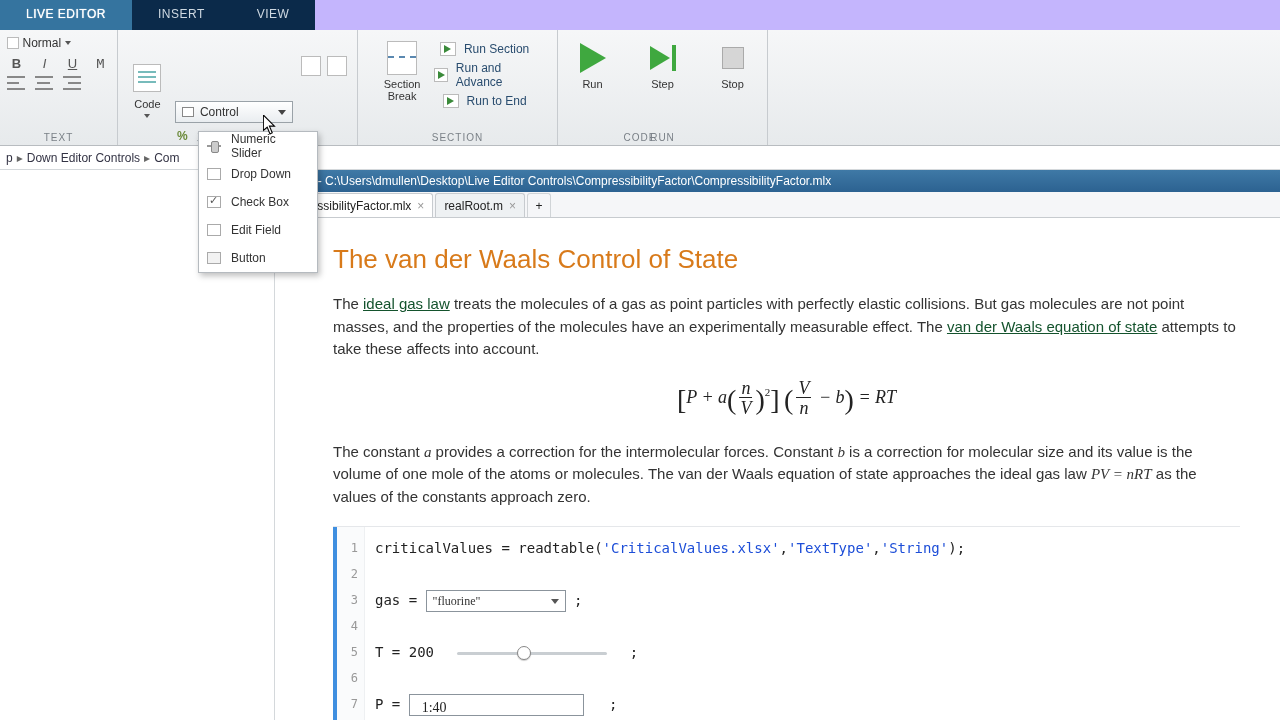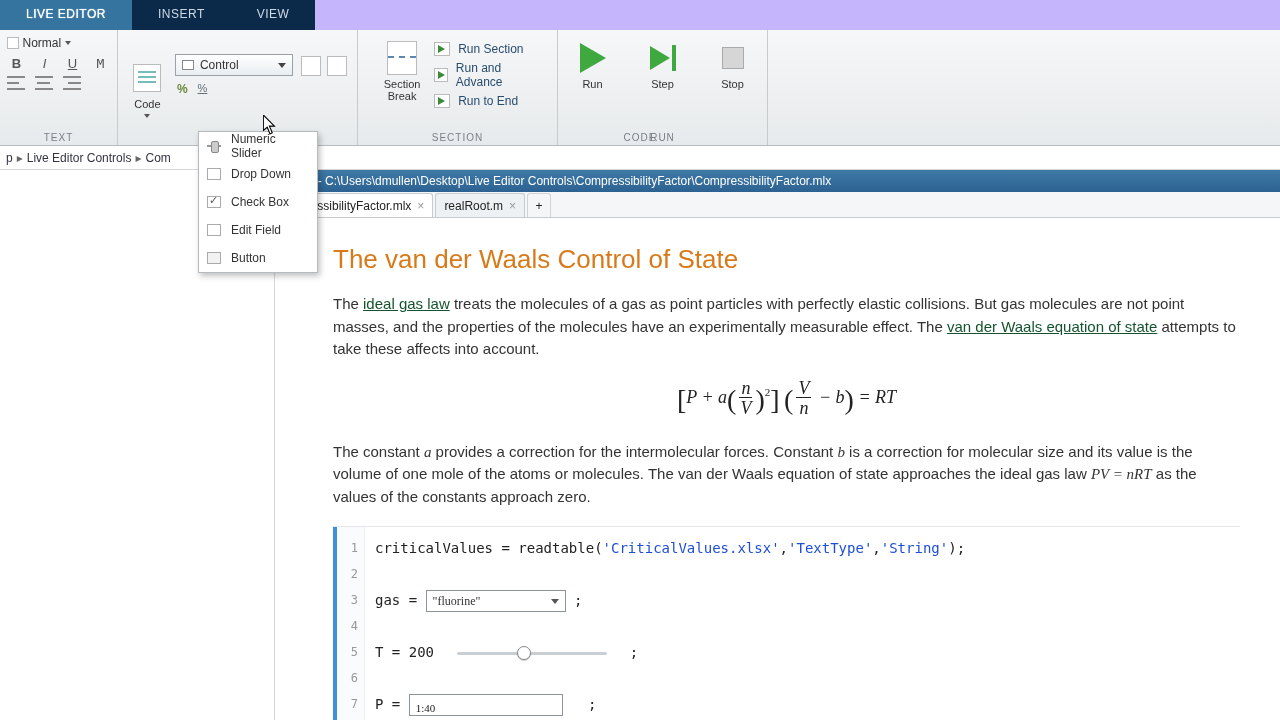--- a/index.html
+++ b/index.html
@@ -25,21 +25,21 @@
   .align-row { display:flex; gap:10px; margin-top:4px;}
   .align-icon{width:18px; height:14px; display:flex; flex-direction:column; justify-content:space-between;}
   .align-icon span{display:block; height:2px; background:#888;}
 
   .bigbtn { display:flex; flex-direction:column; align-items:center; justify-content:center; width:56px; gap:4px; font-size:11px; color:#333; cursor:pointer;}
   .bigbtn .icon { width:32px; height:32px; display:flex; align-items:center; justify-content:center; }
   .code-icon{ width:28px;height:28px;border:1px solid #bbb; background:#fff; position:relative;}
   .code-icon::before{content:""; position:absolute; left:4px; top:6px; right:4px; height:2px; background:#7bb; box-shadow:0 5px 0 #7bb, 0 10px 0 #7bb;}
 
   
-  .codegroup{ display:flex; flex-direction:column; width:170px; position:relative; align-items:stretch;}
+  .codegroup{ display:flex; flex-direction:column; width:170px; position:relative; align-items:stretch;justify-content:flex-end;}
   .control-dd-btn{ margin-top:18px; border:1px solid #9aa2a8; background:linear-gradient(#fff,#e9edf0); height:22px; width:100%; display:flex; align-items:center; padding:0 6px; font-size:12px; color:#333; position:relative;}
   .control-dd-btn .sq{ width:12px; height:10px; border:1px solid #888; margin-right:6px; background:#fff; position:relative;}
   .control-dd-btn .caret{ margin-left:auto; width:0;height:0;border-left:4px solid transparent;border-right:4px solid transparent;border-top:5px solid #444;}
   .pct-row{display:flex; gap:10px; margin-top:6px; padding-left:2px;}
   .pct-row .pct{font-size:12px; color:#6b8a3a; font-weight:bold;}
   .pct-row .tx{font-size:11px; color:#62707a; text-decoration:underline;}
 
   
   .dropdown-menu{ position:absolute; top:100px; left:198px; width:120px; background:#fff; border:1px solid #b5babf; box-shadow:2px 3px 6px rgba(0,0,0,0.25); z-index:50;}
   .dropdown-menu .row{ display:flex; align-items:center; gap:10px; height:28px; padding:0 8px; font-size:12px; color:#333; cursor:pointer;}
@@ -52,21 +52,21 @@
 
   .codegroup-right{ display:flex; gap:6px; align-items:flex-start; padding-top:20px;}
   .miniicon{ width:20px;height:20px; border:1px solid #bbb; background:#fff;}
 
   
   .sectiongroup{display:flex; align-items:flex-start; gap:10px; padding:8px 12px 2px 12px;}
   .sectiongroup .bigbtn{width:52px;}
   .break-icon{width:30px;height:34px; border:1px solid #bbb; background:#fff; position:relative;}
   .break-icon::after{content:"";position:absolute;left:0;right:0;top:14px;border-top:2px dashed #5a88b0;}
   .sec-links{display:flex; flex-direction:column; gap:5px; font-size:12px; color:#2a4d6f;}
-  .sec-links .row{display:flex; align-items:center; gap:8px; cursor:pointer;}
+  .sec-links .row{display:flex; align-items:center; gap:8px; cursor:pointer;justify-content:center;}
   .small-ic{width:16px;height:14px;border:1px solid #bbb;background:#fff;position:relative;}
   .small-ic.play::after{content:"";position:absolute;left:3px;top:2px;border-left:7px solid #3a8a3a;border-top:4px solid transparent;border-bottom:4px solid transparent;}
 
   
   .rungroup{display:flex; gap:14px; padding:8px 16px 2px 16px; align-items:flex-start;}
   .play-big{width:0;height:0;border-left:26px solid #3fa83f;border-top:15px solid transparent;border-bottom:15px solid transparent;}
   .step-icon{display:flex; align-items:center; gap:2px;}
   .step-icon .bar{width:4px;height:26px;background:#3fa83f;}
   .stop-icon{width:22px;height:22px;background:#d6d6d6;border:1px solid #aaa;}
 
@@ -104,21 +104,21 @@
   .mono{font-family:"Cambria Math",serif; font-style:italic;}
 
   
   .coderegion{ margin-top:18px; border-top:1px solid #e5e7ea;}
   .codewrap{ display:flex; border-left:4px solid #3f8fe0; background:#fff;}
   .gutter{ width:28px; text-align:right; padding:8px 6px 8px 0; color:#999; font-size:12px; font-family:Menlo,Consolas,monospace; line-height:26px; background:#fafbfc; border-right:1px solid #eef0f2;}
   .code{ flex:1; padding:8px 10px; font-family:Menlo,Consolas,monospace; font-size:14px; line-height:26px; white-space:nowrap; color:#222;}
   .code .s{color:#1d4ed8;}
   .inline-dd{display:inline-flex; align-items:center; border:1px solid #8b949c; background:#fff; height:22px; width:140px; padding:0 6px; vertical-align:middle; font-family:"Segoe UI"; font-size:12px; color:#333;}
   .inline-dd .caret{margin-left:auto;width:0;height:0;border-left:4px solid transparent;border-right:4px solid transparent;border-top:5px solid #555;}
-  .inline-input{display:inline-block;border:1px solid #8b949c; background:#fff; height:22px; width:154px; padding:0 6px; vertical-align:middle; font-family:"Segoe UI"; font-size:11px;}
+  .inline-input{display:inline-block;border:1px solid #8b949c; background:#fff; height:22px; width:175px; padding:0 12px; vertical-align:middle; font-family:"Segoe UI"; font-size:14px;}
   .inline-slider{display:inline-block; vertical-align:middle; width:150px; height:20px; position:relative; margin:0 6px;}
   .inline-slider .track{position:absolute; left:0; right:0; top:9px; height:3px; background:#c9ced2; border-radius:2px;}
   .inline-slider .thumb{position:absolute; top:3px; left:60px; width:14px; height:14px; background:#fff; border:1px solid #888; border-radius:50%; box-shadow:0 1px 1px rgba(0,0,0,0.2);}
 </style>
 </head>
 <body>
 
 <div class="tabstrip">
   <div class="tab active">LIVE EDITOR</div>
   <div class="tab">INSERT</div>
@@ -264,21 +264,21 @@
   <div class="cursor-img">
     <svg viewBox="0 0 12 18">
         <path d="M0 0 L0 14 L3.5 11 L6 17 L8 16 L5.5 10 L10 10 Z" fill="#fff" stroke="#000" stroke-width="1"></path>
       </svg>
   </div>
 </div>
 
 <div class="bread">
   <a>p</a>
     <span class="sep">▸</span>
-  <a>Live Editor Controls</a>
+  <a>Down Editor Controls</a>
     <span class="sep">▸</span>
   <a>Com</a>
 </div>
 
 <div class="workspace">
   <div class="leftpanel"></div>
 
   <div class="docarea">
     <div class="titlebar">Editor - C:\Users\dmullen\Desktop\Live Editor Controls\CompressibilityFactor\CompressibilityFactor.mlx</div>
     <div class="doctabs">

